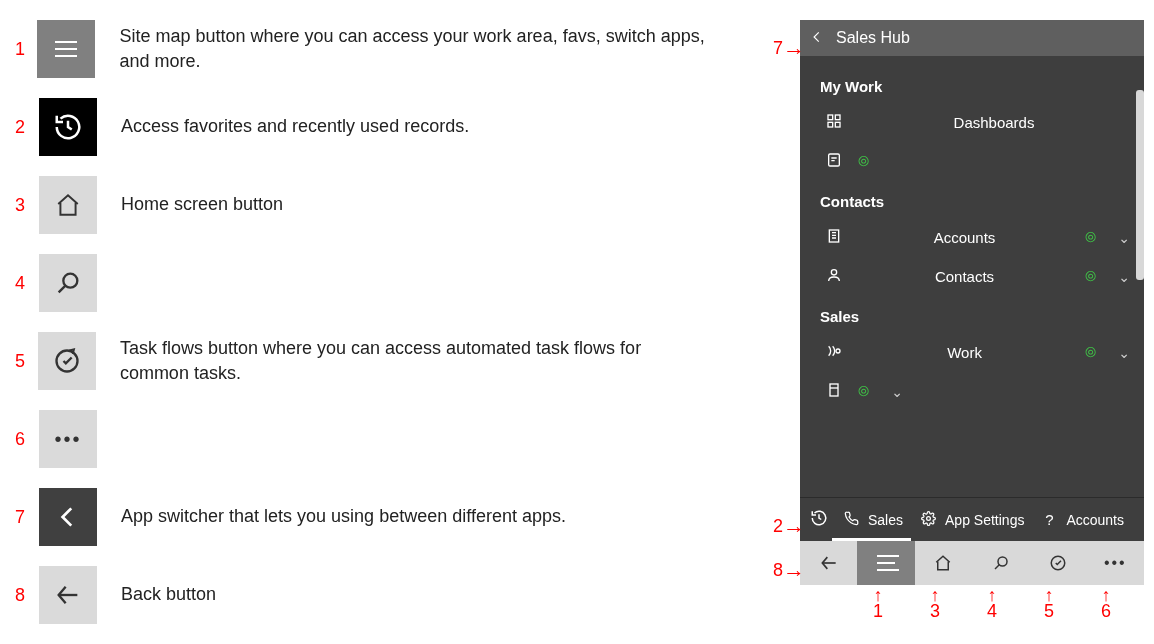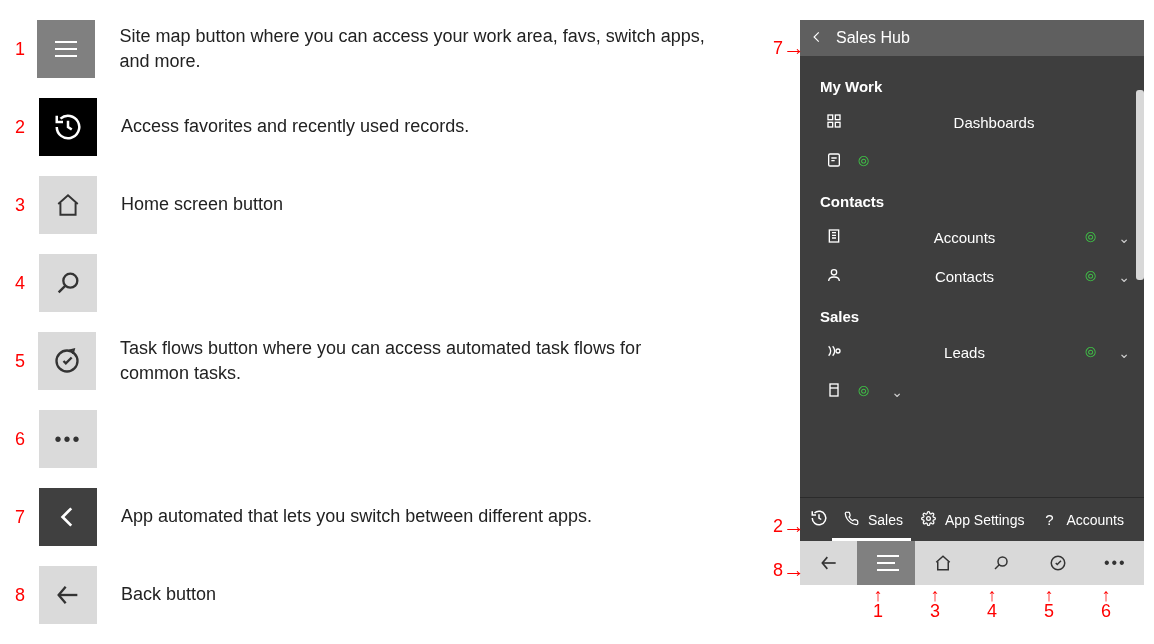--- a/index.html
+++ b/index.html
@@ -256,21 +256,21 @@
     </div>
   </div>
 
   <div class="legend-row">
     <div class="legend-num">7</div>
     <div class="legend-tile tile-dark">
       <svg width="26" height="26" viewBox="0 0 24 24" fill="none" stroke="#fff" stroke-width="2.5">
         <polyline points="15 4 7 12 15 20"></polyline>
       </svg>
     </div>
-    <div class="legend-desc">App automated that lets you switch between different apps.</div>
+    <div class="legend-desc">App switcher that lets you using between different apps.</div>
   </div>
 
   <div class="legend-row">
     <div class="legend-num">8</div>
     <div class="legend-tile tile-light">
       <svg width="28" height="28" viewBox="0 0 24 24" fill="none" stroke="#333" stroke-width="2">
         <line x1="20" y1="12" x2="4" y2="12"></line>
           <polyline points="10 5 4 12 10 19"></polyline>
       </svg>
     </div>
@@ -338,21 +338,21 @@
 
     <div class="section-title">Sales</div>
     <div class="nav-item">
       <span class="ico">
         <svg width="16" height="16" viewBox="0 0 24 24" fill="none" stroke="#fff" stroke-width="2">
             <path d="M4 5c4 4 4 10 0 14"></path>
             <path d="M10 5c4 4 4 10 0 14"></path>
             <circle cx="18" cy="12" r="3"></circle>
           </svg>
       </span>
-      <span class="label">Leads</span>
+      <span class="label">Work</span>
       <span class="wifi">⦾</span>
       <span class="chev-down">⌄</span>
     </div>
     <div class="nav-item">
       <span class="ico">
         <svg width="16" height="16" viewBox="0 0 24 24" fill="none" stroke="#fff" stroke-width="2">
             <rect x="6" y="3" width="12" height="18"></rect>
             <line x1="6" y1="9" x2="18" y2="9"></line>
           </svg>
       </span>

